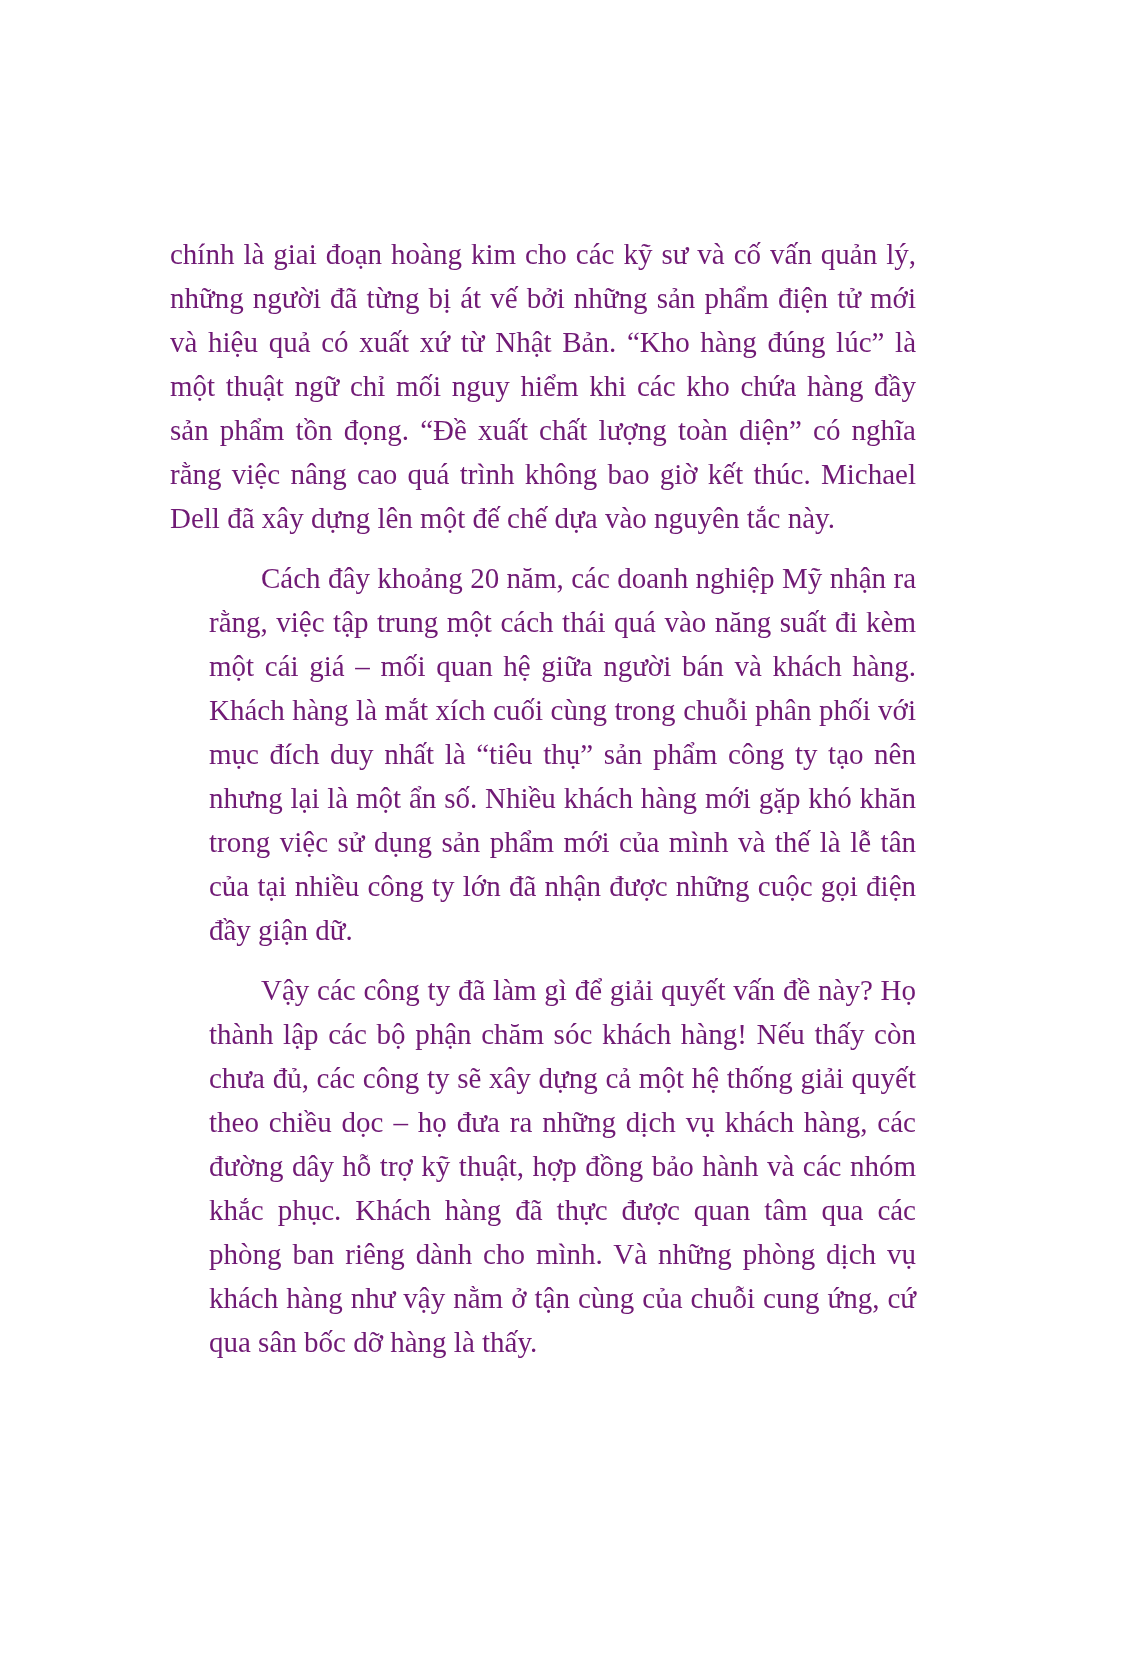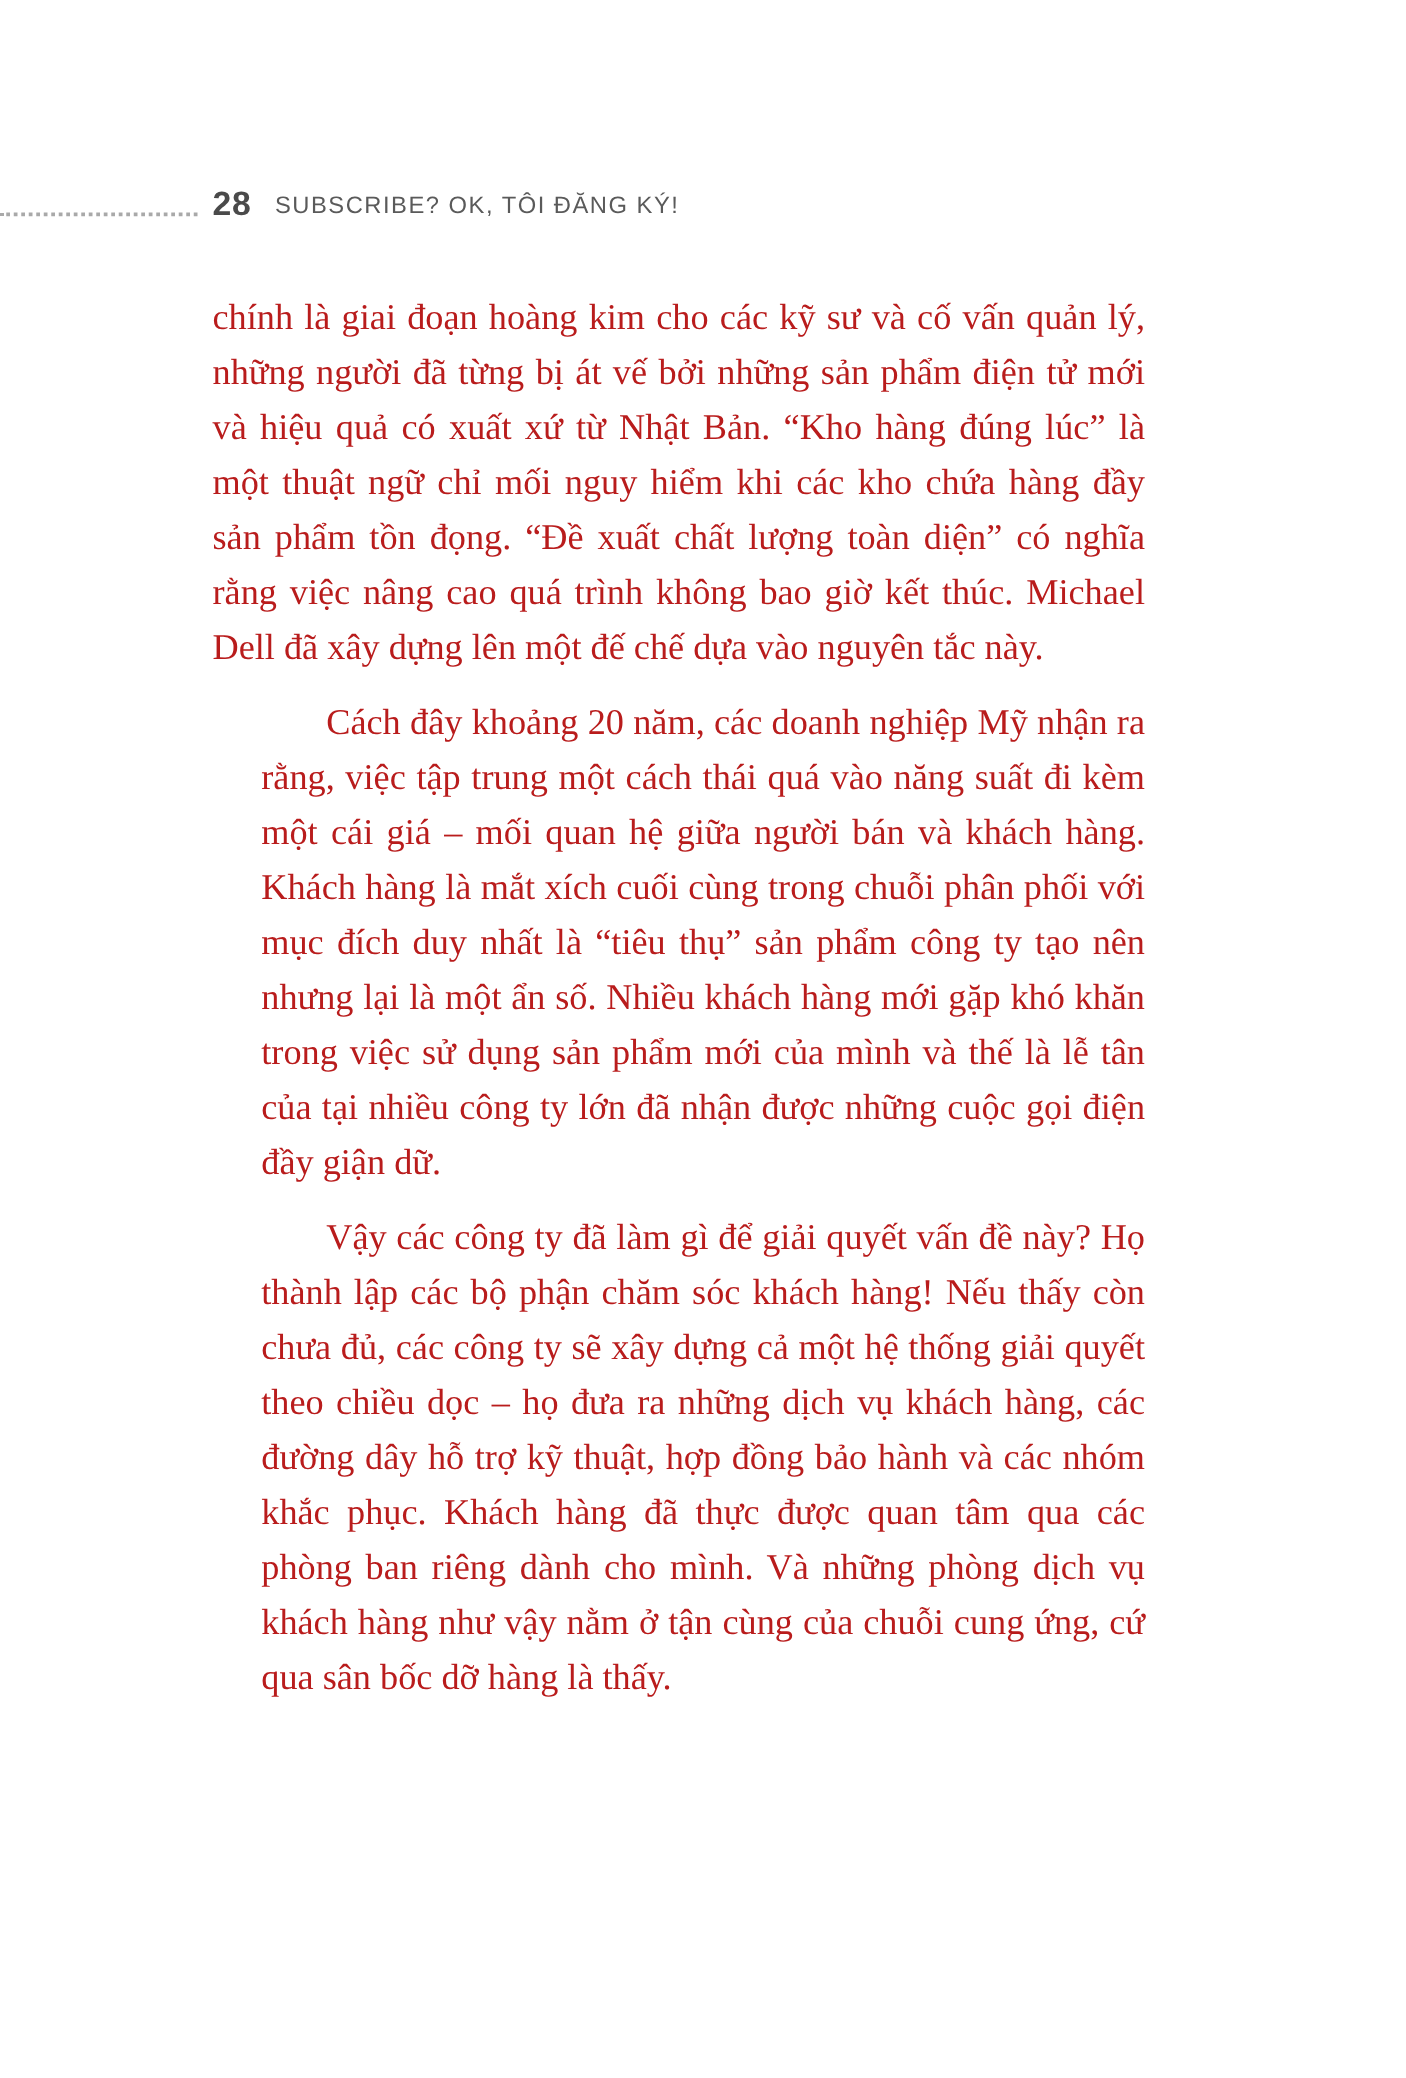--- a/index.html
+++ b/index.html
@@ -52,43 +52,38 @@
     color: #5a5a5a;
     letter-spacing: 1.2px;
     text-transform: uppercase;
   }
   
   .body-text {
     position: absolute;
     top: 232px;
     left: 170px;
     width: 746px;
-    color: #b91c1c;
+    color: #701a75;
     font-size: 29px;
     line-height: 44px;
     text-align: justify;
   }
   .body-text p {
     margin: 0 0 16px 0;
   }
   .body-text p.indent {
     text-indent: 52px;
     margin-left: 39px;
   }
 </style>
 </head>
 <body>
 
 <div class="page">
 
-  <div class="header">
-    <div class="dotted-leader"></div>
-    <span class="page-number">28</span>
-    <span class="running-title">SUBSCRIBE? OK, TÔI ĐĂNG KÝ!</span>
-  </div>
 
   <div class="body-text">
     <p>chính là giai đoạn hoàng kim cho các kỹ sư và cố vấn quản lý, những người đã từng bị át vế bởi những sản phẩm điện tử mới và hiệu quả có xuất xứ từ Nhật Bản. “Kho hàng đúng lúc” là một thuật ngữ chỉ mối nguy hiểm khi các kho chứa hàng đầy sản phẩm tồn đọng. “Đề xuất chất lượng toàn diện” có nghĩa rằng việc nâng cao quá trình không bao giờ kết thúc. Michael Dell đã xây dựng lên một đế chế dựa vào nguyên tắc này.</p>
     <p class="indent">Cách đây khoảng 20 năm, các doanh nghiệp Mỹ nhận ra rằng, việc tập trung một cách thái quá vào năng suất đi kèm một cái giá – mối quan hệ giữa người bán và khách hàng. Khách hàng là mắt xích cuối cùng trong chuỗi phân phối với mục đích duy nhất là “tiêu thụ” sản phẩm công ty tạo nên nhưng lại là một ẩn số. Nhiều khách hàng mới gặp khó khăn trong việc sử dụng sản phẩm mới của mình và thế là lễ tân của tại nhiều công ty lớn đã nhận được những cuộc gọi điện đầy giận dữ.</p>
     <p class="indent">Vậy các công ty đã làm gì để giải quyết vấn đề này? Họ thành lập các bộ phận chăm sóc khách hàng! Nếu thấy còn chưa đủ, các công ty sẽ xây dựng cả một hệ thống giải quyết theo chiều dọc – họ đưa ra những dịch vụ khách hàng, các đường dây hỗ trợ kỹ thuật, hợp đồng bảo hành và các nhóm khắc phục. Khách hàng đã thực được quan tâm qua các phòng ban riêng dành cho mình. Và những phòng dịch vụ khách hàng như vậy nằm ở tận cùng của chuỗi cung ứng, cứ qua sân bốc dỡ hàng là thấy.</p>
   </div>
 
 </div>
 
 </body></html>

